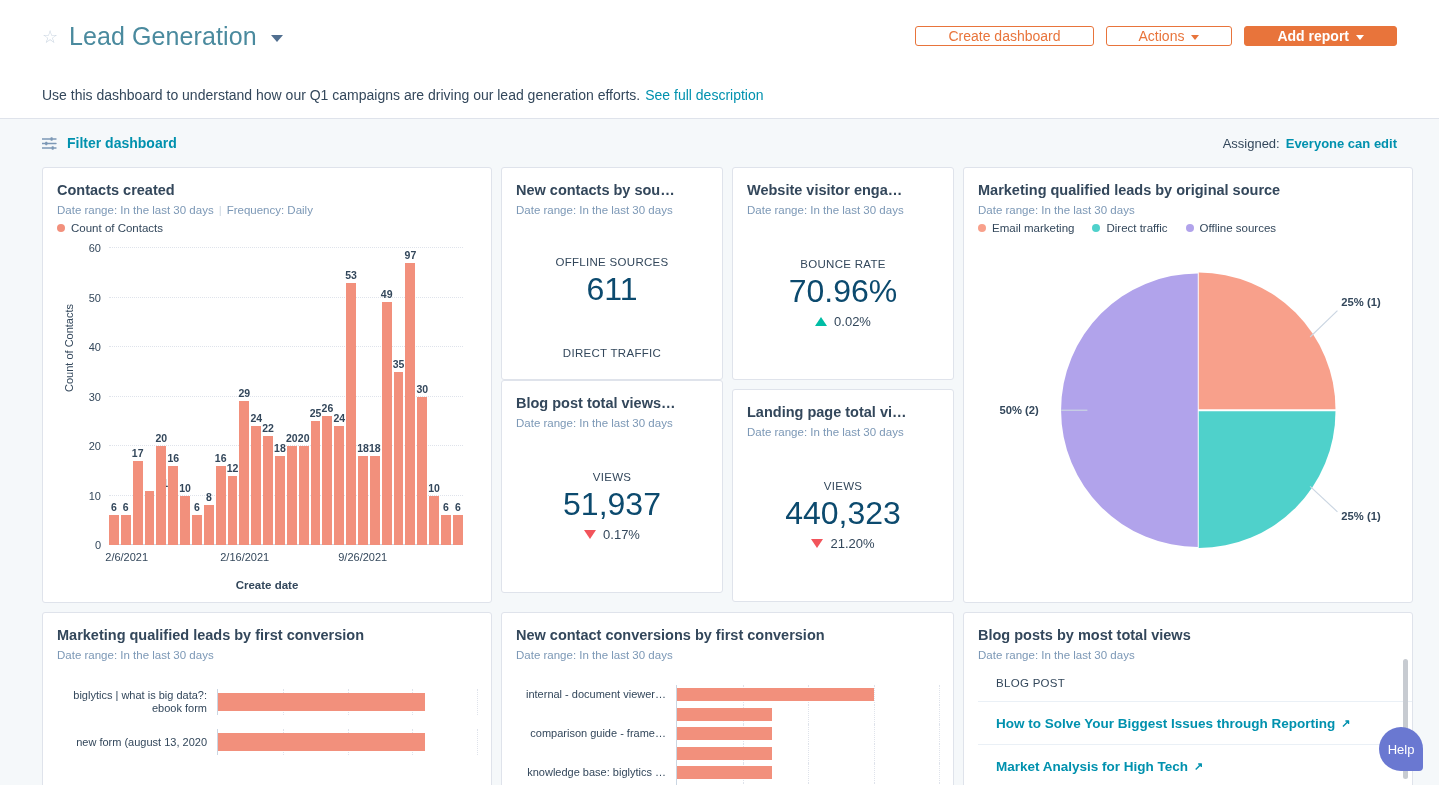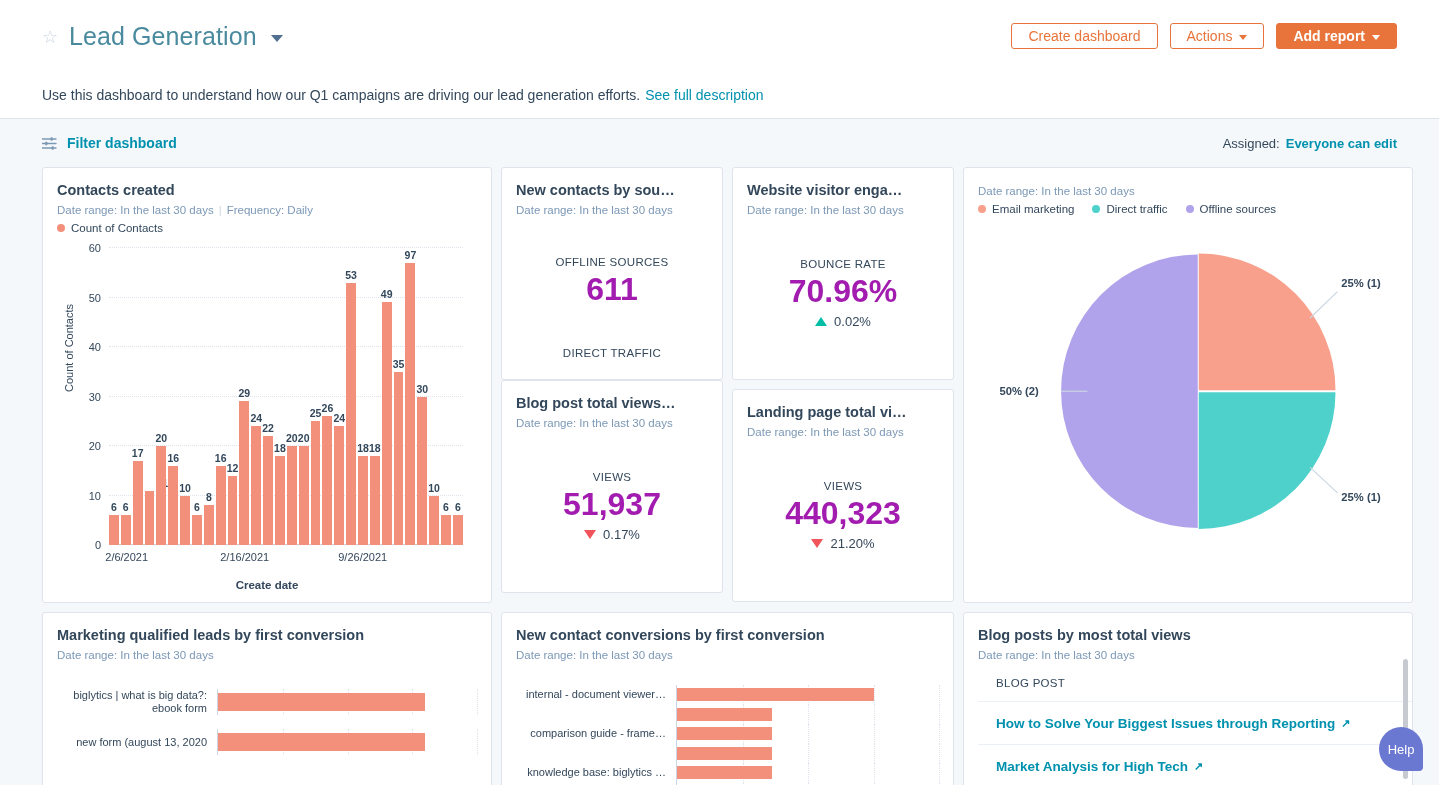--- a/index.html
+++ b/index.html
@@ -40,22 +40,22 @@
     margin-top: 5px; margin-left: 4px;
   }
   .topbar-actions {
     margin-left: auto;
     display: flex; align-items: center; gap: 12px;
   }
   .btn {
     font-family: "Liberation Sans", sans-serif;
     font-size: 14px;
     border-radius: 3px;
-    padding: 0 16px;
-    height: 26px;
+    padding: 0 32px;
+    height: 20px;
     display: inline-flex;
     align-items: center;
     gap: 7px;
     cursor: pointer;
     white-space: nowrap;
   }
   .btn-secondary {
     background: #ffffff;
     border: 1px solid #e8743b;
     color: #e8743b;
@@ -214,22 +214,22 @@
   
   .card-kpi { height: 213px; display: flex; flex-direction: column; }
   .kpi-body { flex: 1; display: flex; flex-direction: column; justify-content: center; align-items: center; }
   .kpi-label {
     font-size: 11.5px; color: #33475b;
     letter-spacing: 0.3px;
     text-align: center;
   }
   .kpi-value {
     font-size: 32px;
-    color: #a21caf;
-    font-weight: 700;
+    color: #0c4a6e;
+    font-weight: 400;
     margin-top: 2px;
     line-height: 38px;
   }
   .kpi-delta {
     display: flex; align-items: center; gap: 7px;
     font-size: 13px; color: #33475b;
     margin-top: 4px;
   }
   .tri-up { width: 0; height: 0; border-left: 6px solid transparent; border-right: 6px solid transparent; border-bottom: 9px solid #00bda5; }
   .tri-down { width: 0; height: 0; border-left: 6px solid transparent; border-right: 6px solid transparent; border-top: 9px solid #f2545b; }
@@ -585,20 +585,21 @@
           <div class="kpi-value">440,323</div>
           <div class="kpi-delta">
             <span class="tri-down"></span>
             <span>21.20%</span>
           </div>
         </div>
       </div>
     </div>
 
     <div class="card card-pie">
+      <div class="card-title">Marketing qualified leads by original source</div>
       <div class="card-sub">Date range: In the last 30 days</div>
       <div class="legend" id="pie-legend">
           <div class="legend-item">
             <span class="legend-dot" style="background: rgb(248, 160, 139);"></span>
             <span>Email marketing</span>
           </div>
           <div class="legend-item">
             <span class="legend-dot" style="background: rgb(79, 209, 203);"></span>
             <span>Direct traffic</span>
           </div>

